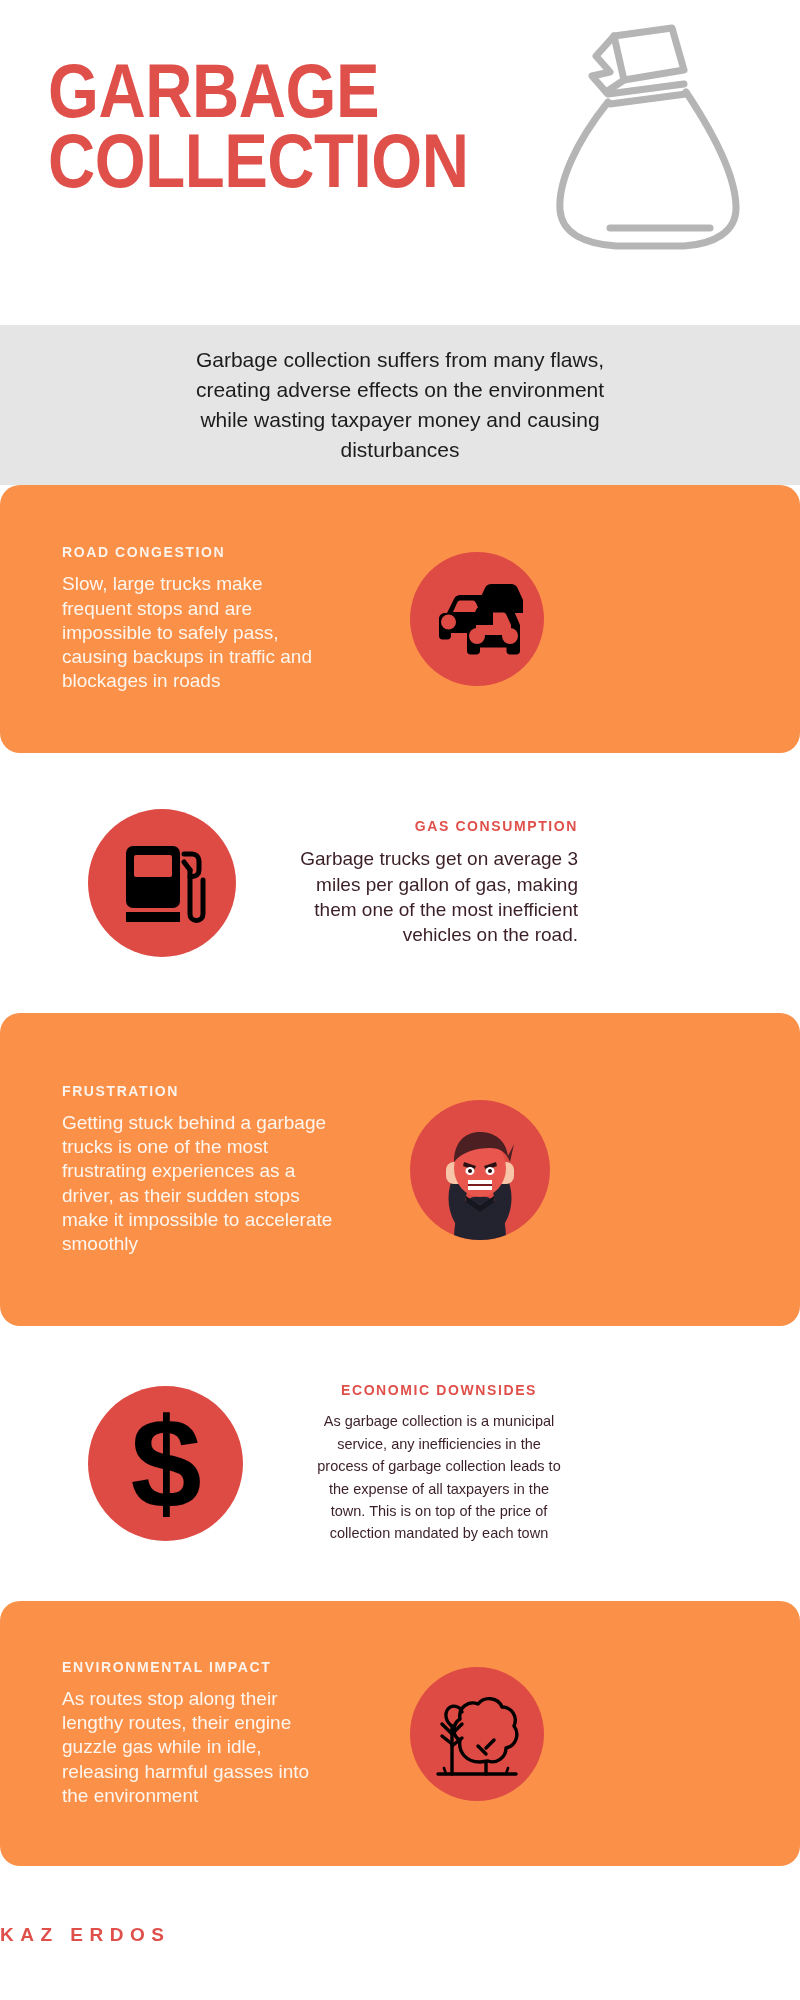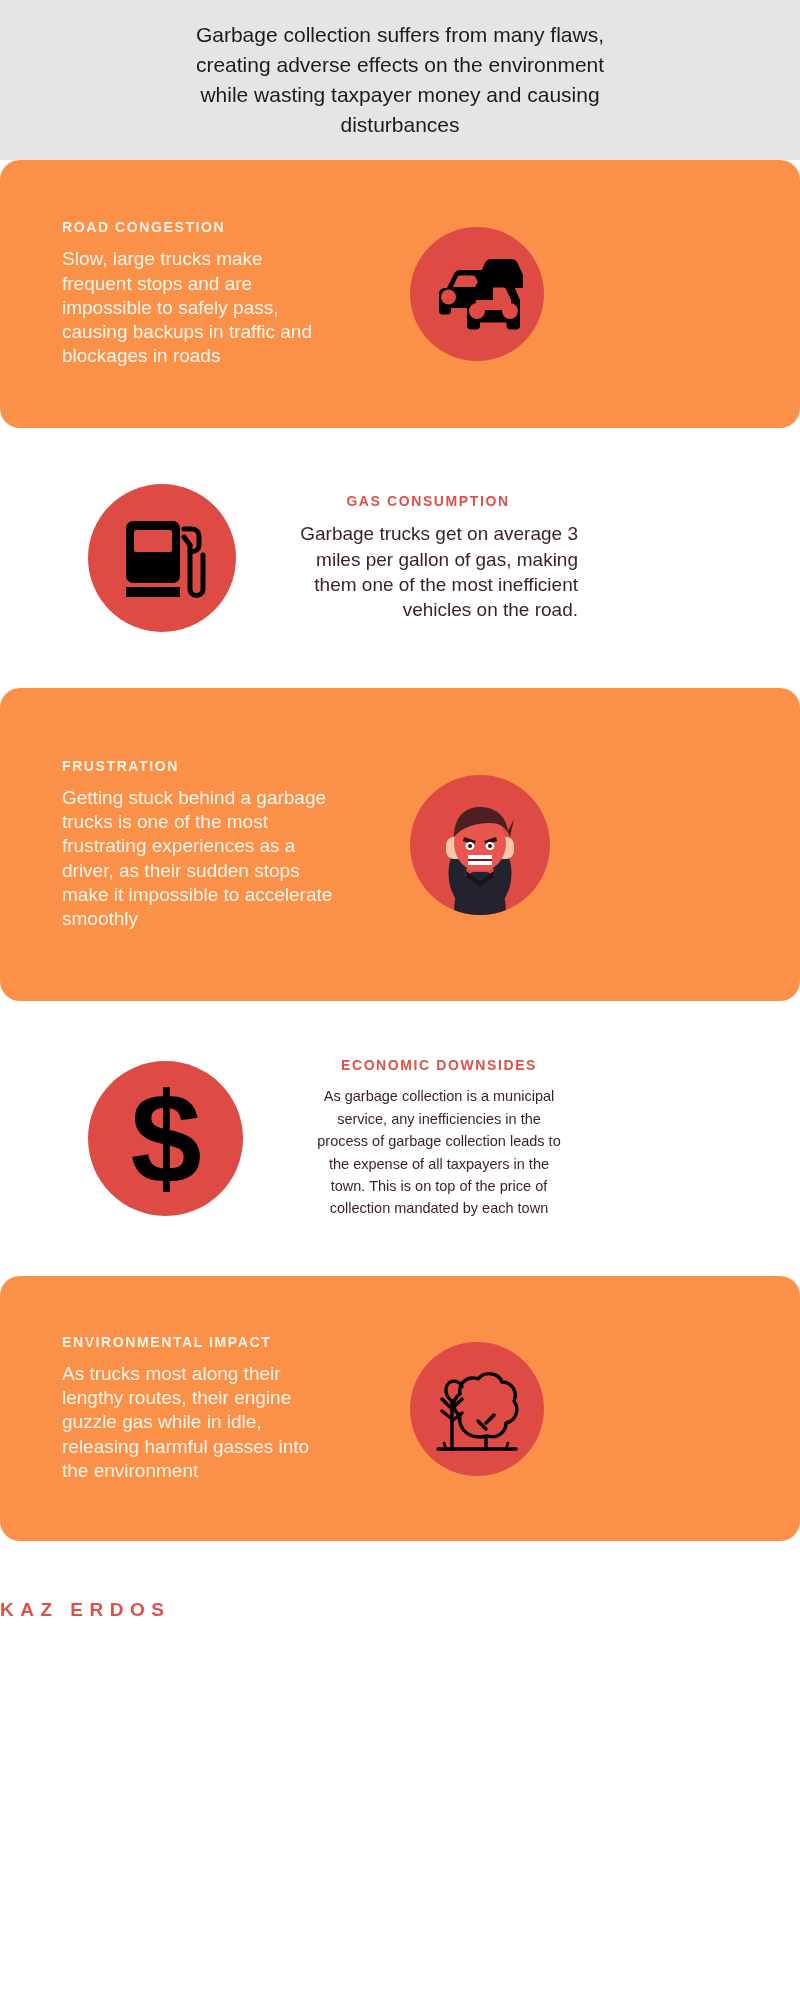--- a/index.html
+++ b/index.html
@@ -49,21 +49,21 @@
   .sec-icon { flex:0 0 auto; display:flex; align-items:center; justify-content:center; }
 
   .eyebrow {
     font-weight:700;
     font-size:14px;
     letter-spacing:1.6px;
     margin-bottom:12px;
     text-transform:uppercase;
   }
   .eyebrow.on-orange { color:#FBF4EC; }
-  .eyebrow.on-white  { color:#E0504B;text-align:center; }
+  .eyebrow.on-white  { color:#E0504B; }
 
   .body-copy { white-space:pre-line; }
   .body-copy.on-orange {
     color:#FDF6EE; font-size:19px; line-height:1.28; font-weight:300;
   }
   .body-copy.on-white {
     color:#3B1F26; font-size:19px; line-height:1.34; font-weight:400;
   }
   .body-copy.small {
     font-size:14.5px; line-height:1.55;
@@ -104,20 +104,40 @@
   }
   .footer-name {
     color:#E0504B; font-weight:700; font-size:19px; letter-spacing:6.5px;
   }
 </style>
 </head>
 <body>
 
 <div class="page">
 
+  <div class="hero">
+    <div class="hero-title">GARBAGE
+COLLECTION</div>
+
+    <div class="bag-wrap">
+      <svg width="190" height="230" viewBox="0 0 190 230" fill="none" stroke="#B5B5B5" stroke-width="7" stroke-linecap="round" stroke-linejoin="round">
+
+        <path d="M62 14 L44 34 L58 50 L40 54 L54 70"></path>
+        <path d="M62 14 L120 6 L132 48 L72 58 Z"></path>
+        <path d="M54 70 L72 58"></path>
+
+        <path d="M56 72 L132 62"></path>
+        <path d="M58 82 L134 72"></path>
+
+        <path d="M56 80 C24 120 6 160 8 188 C10 212 34 222 64 224 L132 224 C162 222 184 210 184 186 C184 156 162 112 134 70"></path>
+
+        <path d="M58 206 L158 206"></path>
+      </svg>
+    </div>
+  </div>
 
   <div class="subtitle-band">
     <div class="subtitle-text">Garbage collection suffers from many flaws,
 creating adverse effects on the environment
 while wasting taxpayer money and causing
 disturbances</div>
   </div>
 
   <div class="section orange" id="sec-road">
     <div class="sec-text">
@@ -229,21 +249,21 @@
 process of garbage collection leads to
 the expense of all taxpayers in the
 town. This is on top of the price of
 collection mandated by each town</div>
     </div>
   </div>
 
   <div class="section orange" id="sec-env">
     <div class="sec-text">
       <div class="eyebrow on-orange">ENVIRONMENTAL IMPACT</div>
-      <div class="body-copy on-orange">As trucks most along their
+      <div class="body-copy on-orange">As routes stop along their
 lengthy routes, their engine
 guzzle gas while in idle,
 releasing harmful gasses into
 the environment</div>
     </div>
     <div class="sec-icon">
       <div class="circle" style="width:134px;height:134px;">
         <svg width="94" height="92" viewBox="0 0 94 92" fill="none" stroke="#000" stroke-width="3.4" stroke-linecap="round" stroke-linejoin="round">
 
           <path d="M50 74 C36 74 28 64 30 52 C22 48 22 36 30 31 C28 20 38 12 48 16 C54 8 68 9 72 19 C82 19 88 29 84 38 C90 46 86 58 76 60 C76 70 66 76 58 73 Z"></path>

